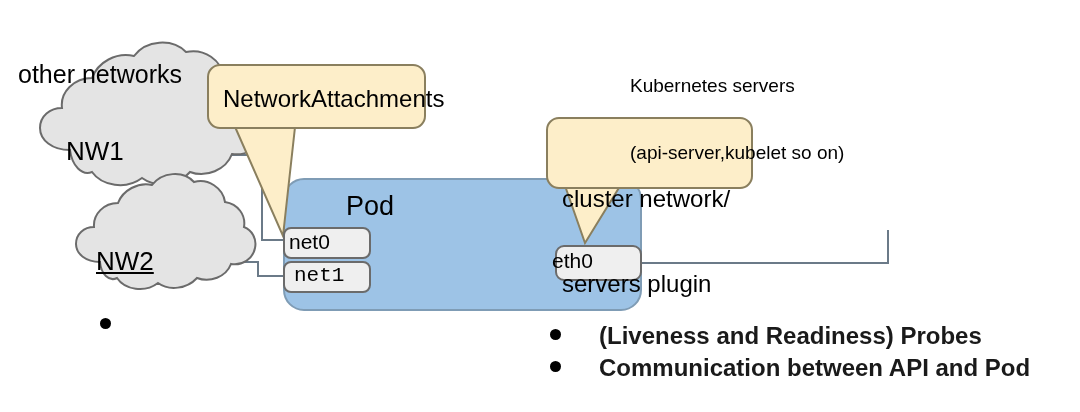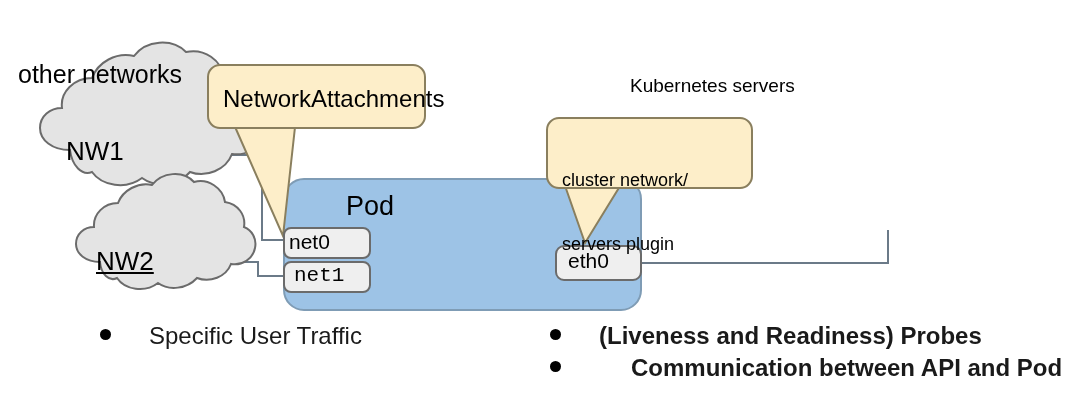--- a/index.html
+++ b/index.html
@@ -42,39 +42,39 @@
     font-size: 19px;
   }
   #callout-attachments-text {
     left: 223px;
     top: 85px;
     font-size: 24px;
   }
   #callout-cluster-text {
     left: 562px;
     top: 128px;
-    font-size: 18px;
+    font-size: 24px;
   }
   #pod-label {
     left: 303px;
     top: 191px;
     font-size: 27px;
     margin-left: 43px;
   }
   .nwlabel {
     font-size: 26px;
   }
   #nw1-label { left: 66px; top: 136px; }
   #nw2-label { left: 96px; top: 246px; text-decoration: underline; }
   .iflabel {
     font-size: 21px;
   }
   #net0-label { left: 289px; top: 230px; }
   #net1-label { left: 294px; top: 264px; font-family: Liberation Mono, monospace; }
-  #eth0-label { left: 568px; top: 249px; }
+  #eth0-label { left: 552px; top: 249px; }
   .bullet-row {
     position: absolute;
     display: flex;
     align-items: baseline;
   }
   .bullet-dot {
     width: 11px;
     height: 11px;
     border-radius: 50%;
     background: #000000;
@@ -83,21 +83,21 @@
     position: relative;
     top: -4px;
   }
   .bullet-text {
     font-size: 24px;
     white-space: pre;
     margin-left: 38px;
   }
   #bullets-left { left: 100px; top: 322px; }
   #bullets-right { left: 550px; top: 322px; font-weight: bold; }
-  #bullets-right .bullet-row + .bullet-row { margin-top: 4px; gap: 32px; }
+  #bullets-right .bullet-row + .bullet-row { margin-top: 4px; }
   .bullet-row.stacked { position: static; }
 </style>
 </head>
 <body>
 
 <div id="canvas">
 
   <svg id="diagram-svg" viewBox="0 0 1080 412">
 
     <g fill="none" stroke="#6b7a88" stroke-width="2">
@@ -156,41 +156,41 @@
 
     <rect x="284" y="228" width="86" height="30" rx="7" ry="7" fill="#efefef" stroke="#6b6b6b" stroke-width="2"></rect>
     <rect x="284" y="262" width="86" height="30" rx="7" ry="7" fill="#efefef" stroke="#6b6b6b" stroke-width="2"></rect>
     <rect x="556" y="246" width="85" height="34" rx="8" ry="8" fill="#efefef" stroke="#6b6b6b" stroke-width="2"></rect>
   </svg>
 
   <div class="txt" id="other-networks-label">other networks</div>
 
   <div class="txt" id="k8s-heading">
     <div>Kubernetes servers</div>
+    <div>(api-server,kubelet so on)</div>
   </div>
 
   <div class="txt" id="callout-attachments-text">NetworkAttachments</div>
 
   <div class="txt" id="callout-cluster-text">
     <div>cluster network/</div>
     <div>servers plugin</div>
   </div>
 
   <div class="txt" id="pod-label">Pod</div>
 
   <div class="txt nwlabel" id="nw1-label">NW1</div>
   <div class="txt nwlabel" id="nw2-label">NW2</div>
 
   <div class="txt iflabel" id="net0-label">net0</div>
   <div class="txt iflabel" id="net1-label">net1</div>
   <div class="txt iflabel" id="eth0-label">eth0</div>
 
   <div id="bullets-left" class="bullet-row">
     <span class="bullet-dot"></span>
-    <span class="bullet-text">Specific User Traffic</span>
   </div>
 
   <div id="bullets-right" style="position:absolute;">
     <div class="bullet-row stacked">
       <span class="bullet-dot"></span>
       <span class="bullet-text">(Liveness and Readiness) Probes</span>
     </div>
     <div class="bullet-row stacked">
       <span class="bullet-dot"></span>
       <span class="bullet-text">Communication between API and Pod</span>

